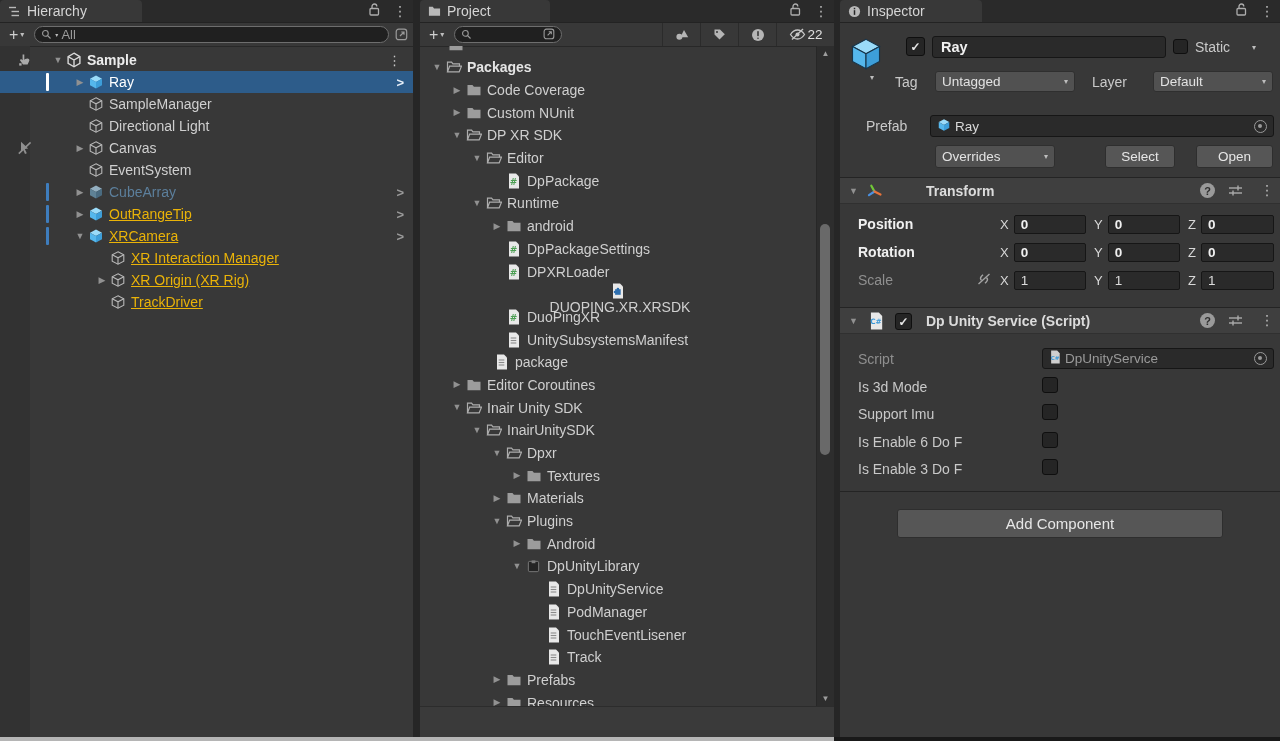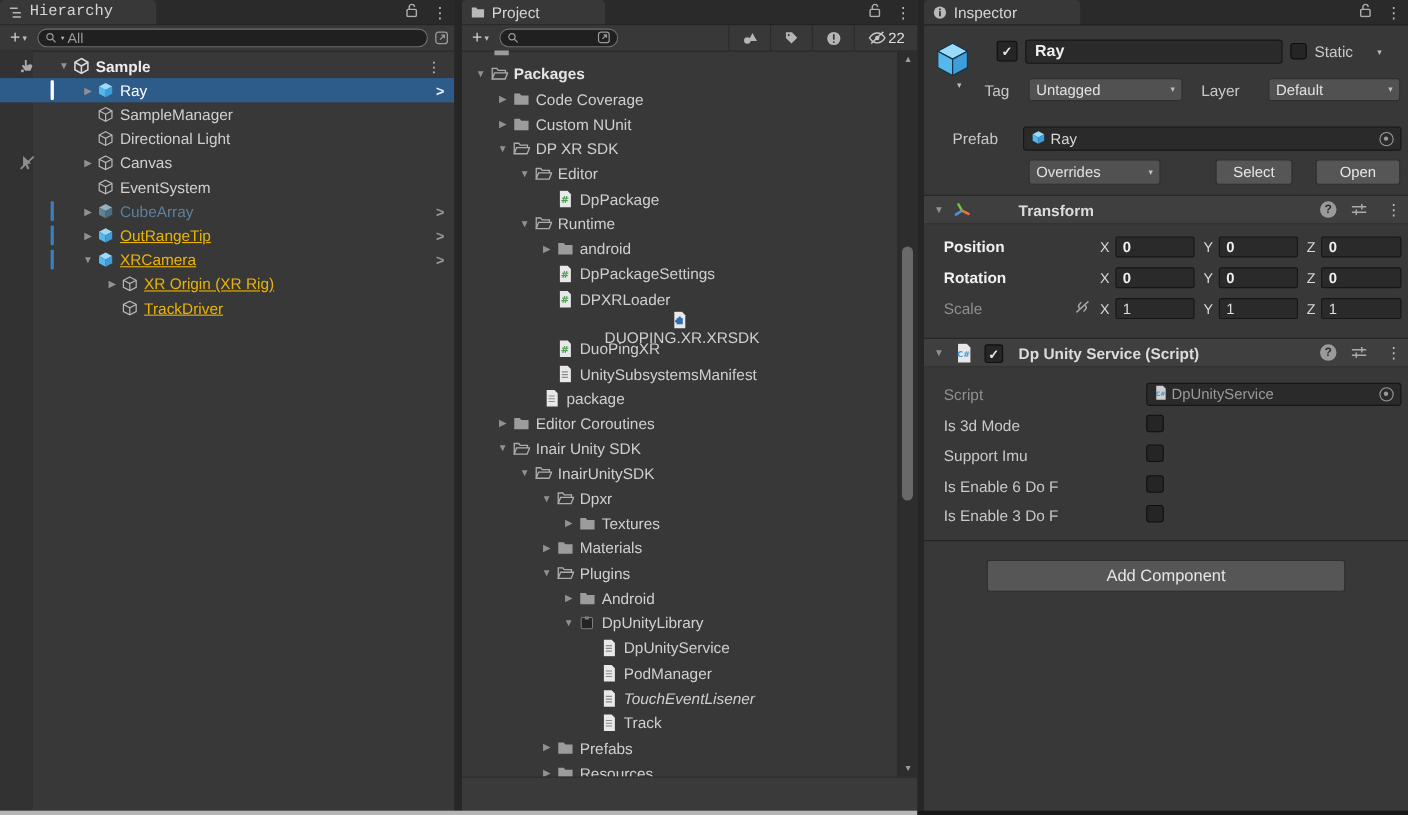--- a/index.html
+++ b/index.html
@@ -81,21 +81,21 @@
   .bstrip-l{position:absolute;left:0;top:737px;width:834px;height:4px;background:#b5b5b5;}
   .bstrip-r{position:absolute;left:834px;top:737px;width:446px;height:4px;background:#191919;}
 </style>
 </head>
 <body>
 
 <div class="app">
 
   <section class="panel" style="left:0;width:413px;">
     <div class="tabbar">
-      <div class="tab" style="width:118px;font-family:Liberation Mono, monospace;">
+      <div class="tab" style="width:118px;">
         <span class="tbicon">
           <svg width="13" height="13" viewBox="0 0 13 13">
               <g stroke="#b9b9b9" stroke-width="1.4">
                 <line x1="1" y1="2.5" x2="8" y2="2.5"></line>
                 <line x1="3.5" y1="6.5" x2="11" y2="6.5"></line>
                 <line x1="3.5" y1="10.5" x2="11" y2="10.5"></line>
               </g>
             </svg>
         </span>
         <span>Hierarchy</span>
@@ -273,20 +273,35 @@
           <span class="icn">
             <svg width="16" height="16" viewBox="0 0 16 16">
               <polygon points="8,1.5 14,4.7 8,7.9 2,4.7" fill="#9adbf9"></polygon>
               <polygon points="2,4.7 8,7.9 8,14.5 2,11.3" fill="#55b7ec"></polygon>
               <polygon points="14,4.7 8,7.9 8,14.5 14,11.3" fill="#3d9ed9"></polygon>
             </svg>
           </span>
           <span class="lbl t-prefab">XRCamera</span>
           <span class="fsp"></span>
           <span class="chev">&gt;</span>
+        </div>
+        <div class="trow" style="height: 22px;">
+          <span class="gut"></span>
+          <span class="ind" style="width: 60px;"></span>
+          <span class="arr" style="width: 16px;"></span>
+          <span class="icn">
+            <svg width="16" height="16" viewBox="0 0 16 16">
+              <g stroke="#b8b8b8" stroke-width="1.1" fill="none">
+                <path d="M8 1.8 13.8 4.8v6.4L8 14.2 2.2 11.2V4.8z"></path>
+                <path d="M2.2 4.8 8 7.8l5.8-3M8 7.8v6.4"></path>
+              </g>
+            </svg>
+          </span>
+          <span class="lbl t-prefab">XR Interaction Manager</span>
+          <span class="fsp"></span>
         </div>
         <div class="trow" style="height: 22px;">
           <span class="gut"></span>
           <span class="ind" style="width: 60px;"></span>
           <span class="arr" style="width: 16px;">▶</span>
           <span class="icn">
             <svg width="16" height="16" viewBox="0 0 16 16">
               <g stroke="#b8b8b8" stroke-width="1.1" fill="none">
                 <path d="M8 1.8 13.8 4.8v6.4L8 14.2 2.2 11.2V4.8z"></path>
                 <path d="M2.2 4.8 8 7.8l5.8-3M8 7.8v6.4"></path>
@@ -690,21 +705,21 @@
               <g stroke="#8a8a8a" stroke-width="1.1">
                 <line x1="4.2" y1="6" x2="9.8" y2="6"></line>
                 <line x1="4.2" y1="8.5" x2="9.8" y2="8.5"></line>
                 <line x1="4.2" y1="11" x2="9.8" y2="11"></line>
               </g>
             </svg>
           </span>
           <span class="lbl">PodManager</span>
           <span class="fsp"></span>
         </div>
-        <div class="trow" style="height: 22.7px; font-style: italic;">
+        <div class="trow" style="height: 22.7px;">
           <span class="ind" style="width: 108px;"></span>
           <span class="arr" style="width: 18px;"></span>
           <span class="icn">
             <svg width="15" height="16" viewBox="0 0 14 16">
               <path d="M2.5 0.5h7l3 3v12h-10z" fill="#e8e8e8"></path>
               <g stroke="#8a8a8a" stroke-width="1.1">
                 <line x1="4.2" y1="6" x2="9.8" y2="6"></line>
                 <line x1="4.2" y1="8.5" x2="9.8" y2="8.5"></line>
                 <line x1="4.2" y1="11" x2="9.8" y2="11"></line>
               </g>

